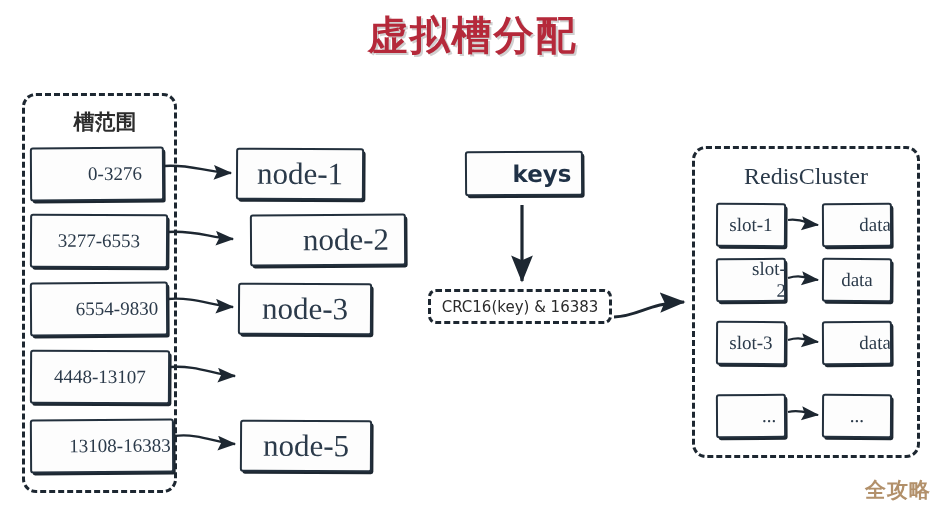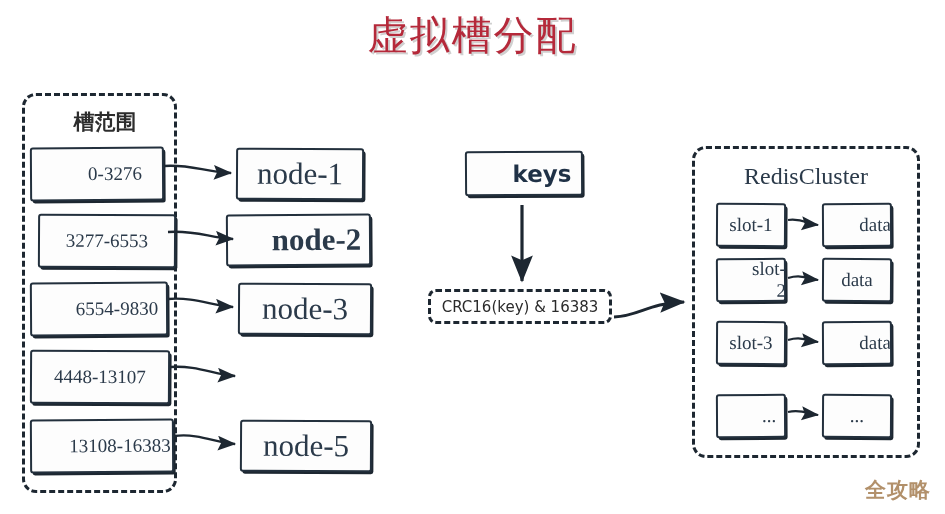--- a/index.html
+++ b/index.html
@@ -23,21 +23,21 @@
   }
 
   
   .title {
     position: absolute;
     left: 0;
     top: 8px;
     width: 945px;
     text-align: center;
     font-family: "DejaVu Sans", "Liberation Sans", sans-serif;
-    font-weight: normal;
+    font-weight: bold;
     font-size: 40px;
     letter-spacing: 2px;
     color: #b5293a;
     text-shadow: 2px 2px 0 rgba(120,120,120,0.35);
     white-space: nowrap;
   }
 
   
   .box {
     position: absolute;
@@ -142,27 +142,27 @@
 <body>
 
 <div id="canvas">
 
   <div class="title">虚拟槽分配</div>
 
   <div class="dashed-container" style="left:22px; top:93px; width:155px; height:400px;"></div>
   <div class="dashed-label label-slotrange" style="left:40px; top:108px; width:130px;">槽范围</div>
 
   <div class="box range-box skew-a" style="left:30px; top:147px; width:134px; height:54px;">0-3276</div>
-  <div class="box range-box skew-b" style="left:38px; top:214px; width:138px; height:54px;">3277-6553</div>
+  <div class="box range-box skew-b" style="left:30px; top:214px; width:138px; height:54px;">3277-6553</div>
   <div class="box range-box skew-a" style="left:30px; top:282px; width:138px; height:54px;">6554-9830</div>
   <div class="box range-box skew-b" style="left:30px; top:350px; width:140px; height:54px;">4448-13107</div>
   <div class="box range-box skew-a" style="left:30px; top:419px; width:144px; height:54px;">13108-16383</div>
 
   <div class="box node-box skew-b" style="left:236px; top:148px; width:128px; height:52px;">node-1</div>
-  <div class="box node-box skew-a" style="left:226px; top:214px; width:145px; height:52px;font-weight:bold;">node-2</div>
+  <div class="box node-box skew-a" style="left:250px; top:214px; width:156px; height:52px;">node-2</div>
   <div class="box node-box skew-b" style="left:238px; top:283px; width:134px; height:52px;">node-3</div>
   <div class="box node-box skew-b" style="left:240px; top:420px; width:132px; height:52px;">node-5</div>
 
   <div class="box keys-box skew-a" style="left:465px; top:151px; width:118px; height:45px;">keys</div>
 
   <div class="crc-box" style="left:428px; top:289px; width:184px; height:35px;">CRC16(key) &amp; 16383</div>
 
   <div class="dashed-container" style="left:692px; top:146px; width:228px; height:312px;"></div>
   <div class="dashed-label label-cluster" style="left:692px; top:163px; width:228px;">RedisCluster</div>
 

